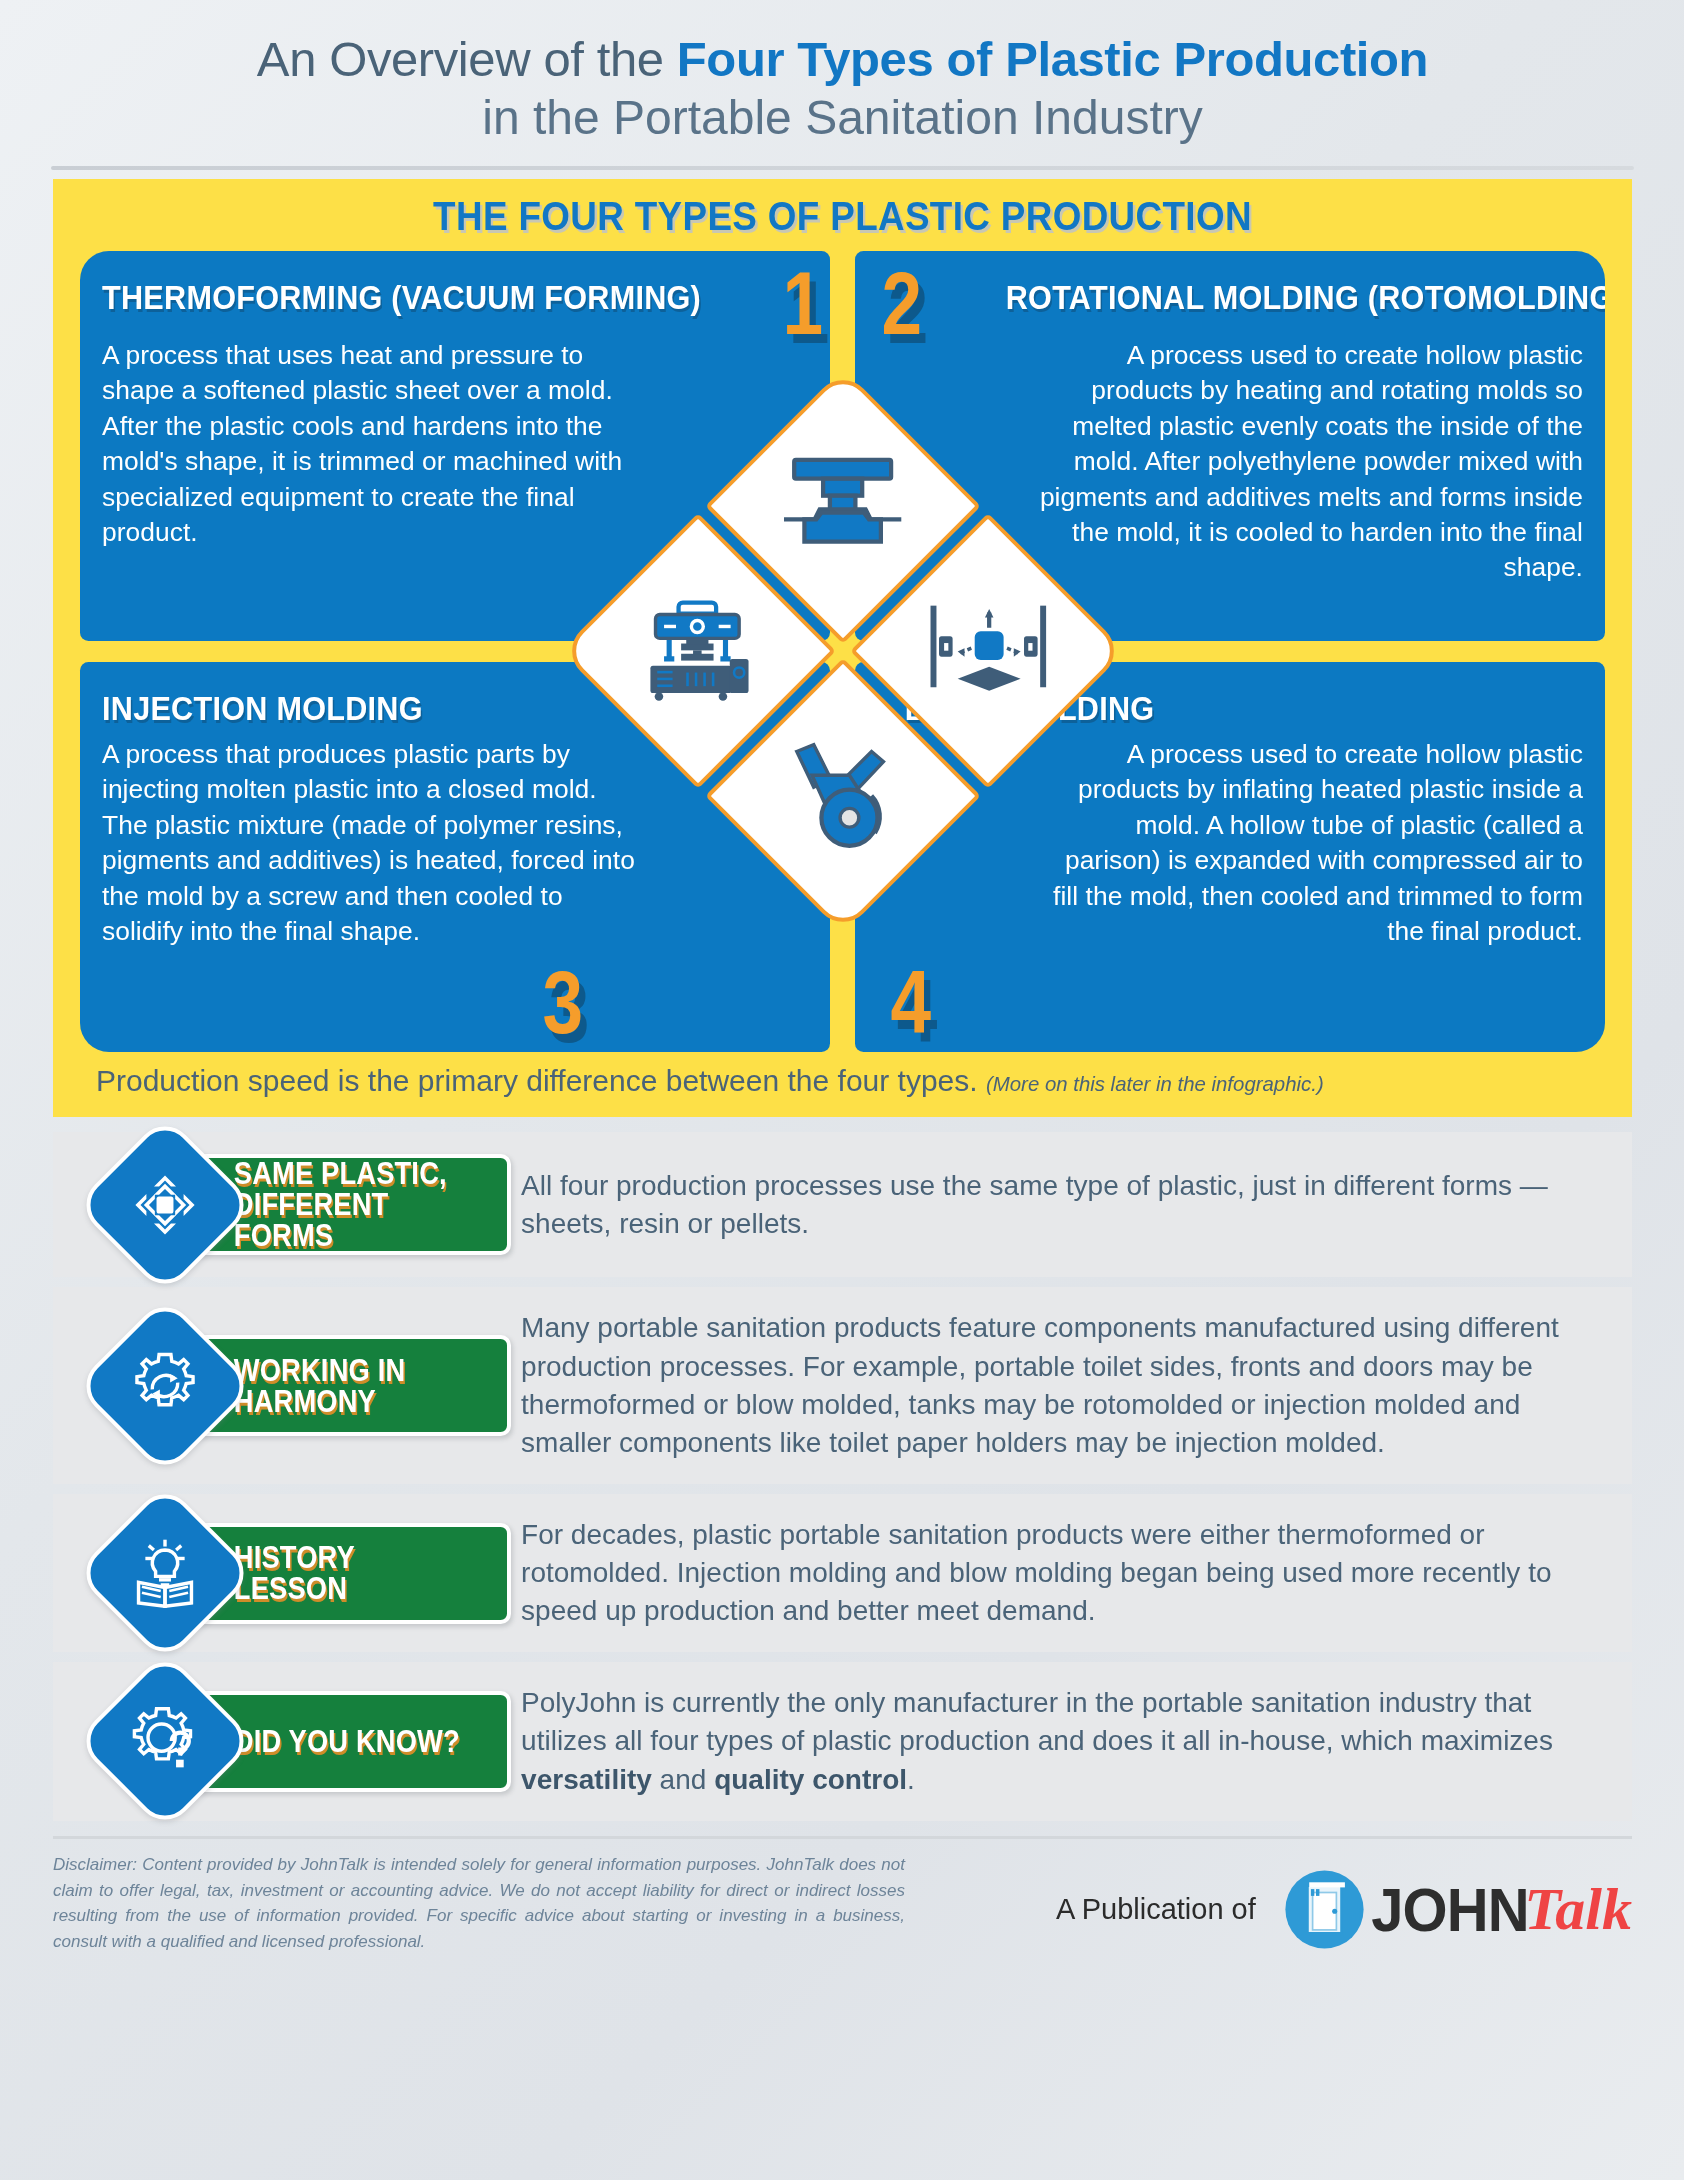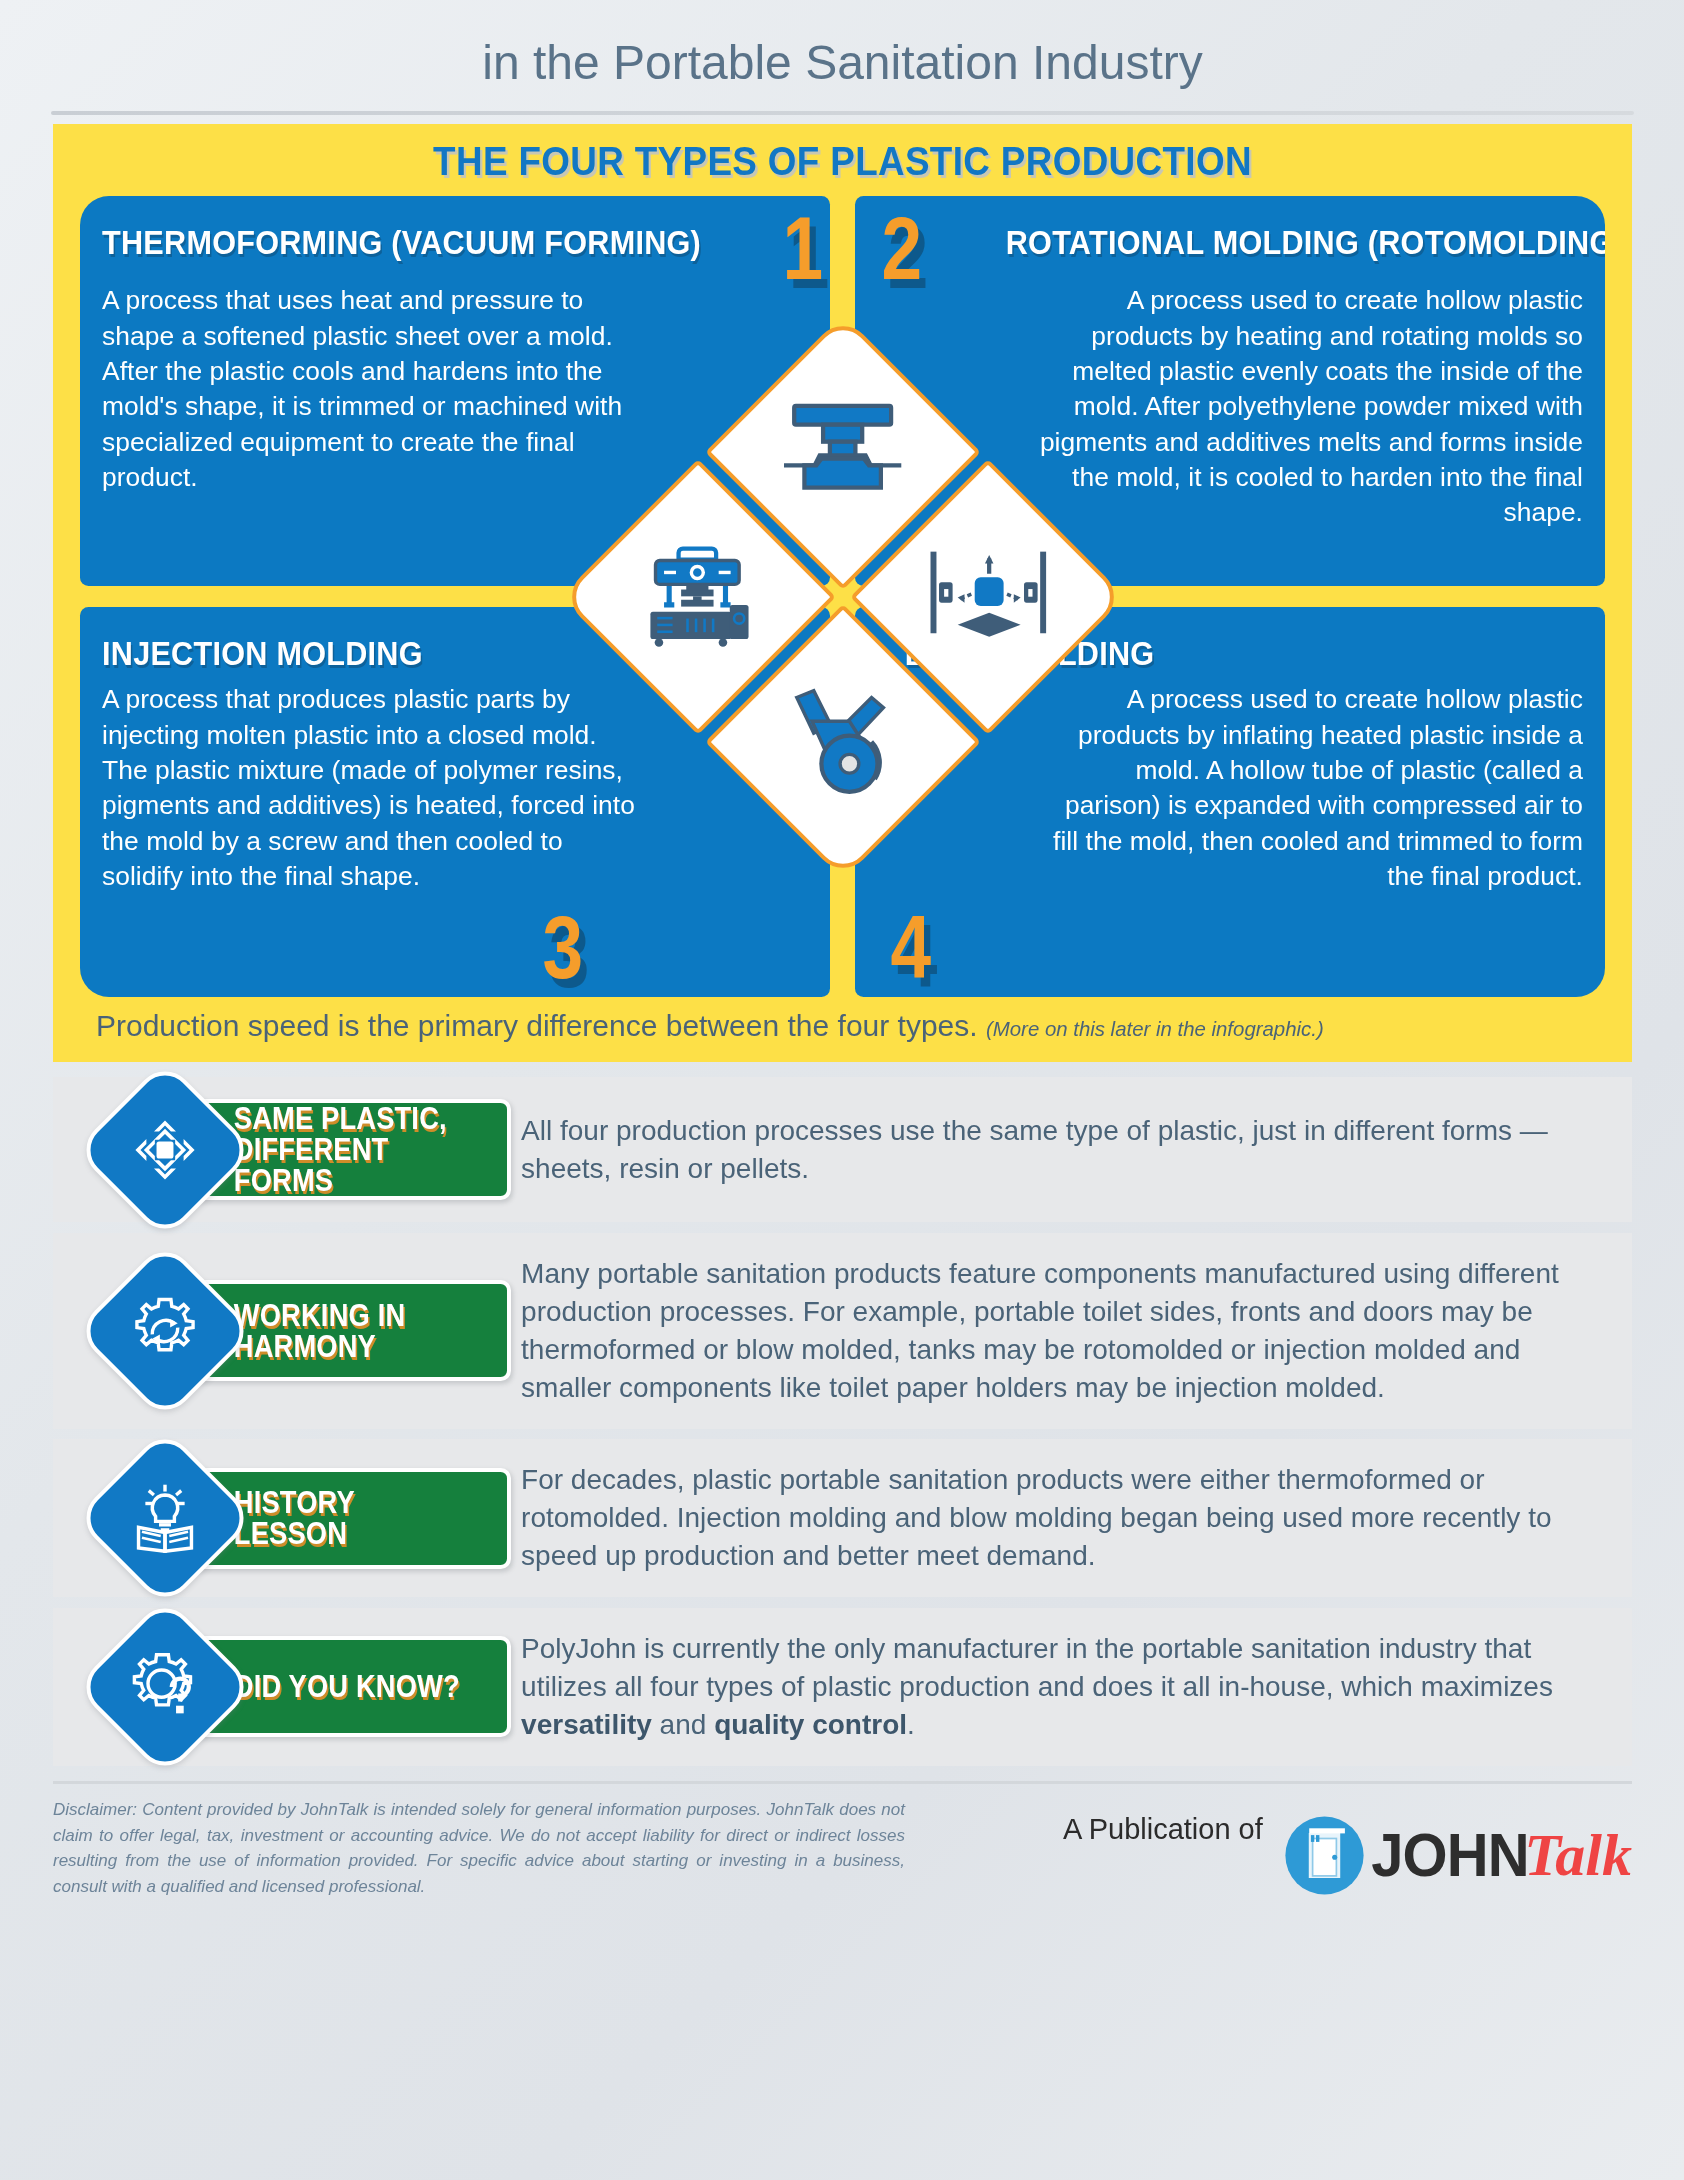--- a/index.html
+++ b/index.html
@@ -263,21 +263,22 @@
     width: 852px;
     font-size: 17px;
     line-height: 1.5;
     font-style: italic;
     color: #6d8499;
     text-align: justify;
     font-stretch: condensed;
   }
   .pub {
     display: flex;
-    gap: 19px;
+    align-items: center;
+    gap: 26px;
     padding-top: 15.3px;
   }
   .pub-text {
     font-size: 29px;
     color: #2b2b2b;
     font-stretch: condensed;
   }
   .logo { display: flex; align-items: center; }
   .logo-word {
     font-size: 61px;
@@ -293,20 +294,21 @@
     font-weight: 700;
     color: #ef4444;
     font-family: "Liberation Serif", serif;
     margin-left: -8.5px;
   }
 </style>
 </head>
 <body>
 
 <div class="header">
+  <div class="title-line1"><span>An Overview of the </span><b>Four Types of Plastic Production</b></div>
   <div class="title-line2">in the Portable Sanitation Industry</div>
   <div class="header-rule"></div>
 </div>
 
 <div class="panel">
   <div class="panel-title">THE FOUR TYPES OF PLASTIC PRODUCTION</div>
 
   <div class="quad-wrap">
 
     <div class="quad q1">

